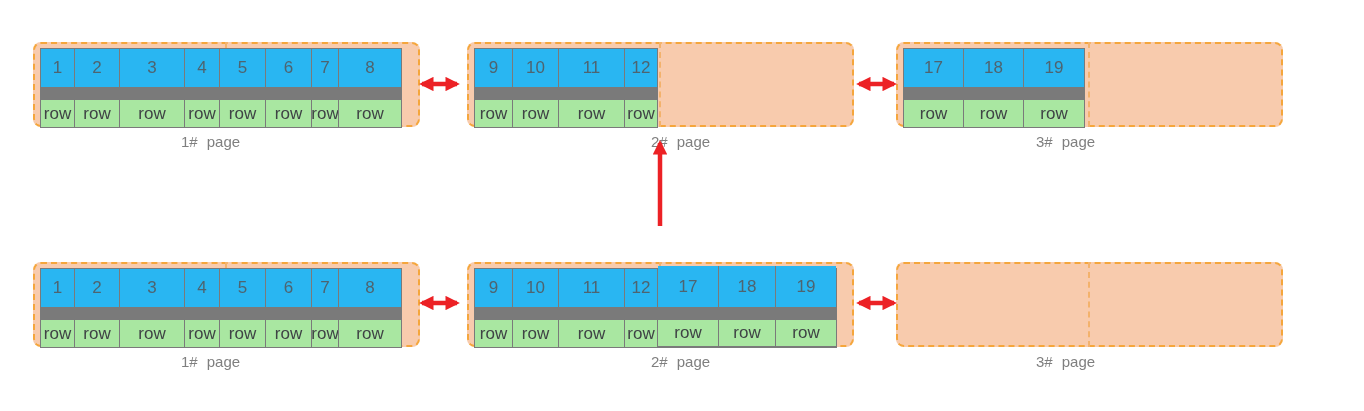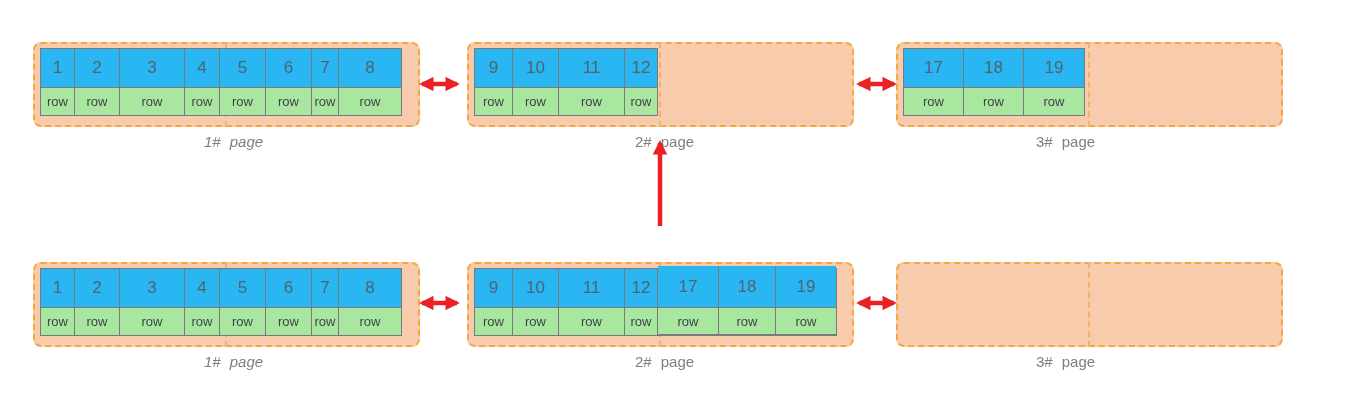--- a/index.html
+++ b/index.html
@@ -34,31 +34,31 @@
   .cell{display:flex; flex-direction:column; border-right:1px solid var(--cell-border); flex:none;}
   .cell:last-child{border-right:none;}
   .slot{
     height:38px; background:var(--slot-fill); border-bottom:1px solid var(--cell-border);
     display:flex; align-items:center; justify-content:center;
     font-size:17px; color:var(--slot-text); white-space:nowrap; overflow:hidden;
   }
   .rec{
     height:27px; background:var(--row-fill);
     display:flex; align-items:center; justify-content:center;
-    font-size:13px; color:var(--row-text); white-space:nowrap; overflow:hidden;
+    font-size:17px; color:var(--row-text); white-space:nowrap; overflow:hidden;margin-top:12px;
   }
   .cell.shift{margin-top:-3px;}
   .cell.shift .slot{height:41px;}
   .cell.shift .rec{height:26px;}
   .plabel{
     position:absolute; width:387px; text-align:center;
     font-size:15px; color:var(--label-text); word-spacing:5px;
   }
   .lbl-r0{top:133px;} .lbl-r1{top:353px;}
-  .lbl-p0{left:40px;font-style:italic;} .lbl-p1{left:471px;} .lbl-p2{left:872px;}
+  .lbl-p0{left:17px;} .lbl-p1{left:487px;} .lbl-p2{left:872px;}
   .arrows{position:absolute; left:0; top:0; z-index:5; pointer-events:none;}
 </style>
 </head>
 <body>
 
 <div class="canvas">
 
   <div class="page r0p0">
     <div class="divider"></div>
     <div class="ptable">

